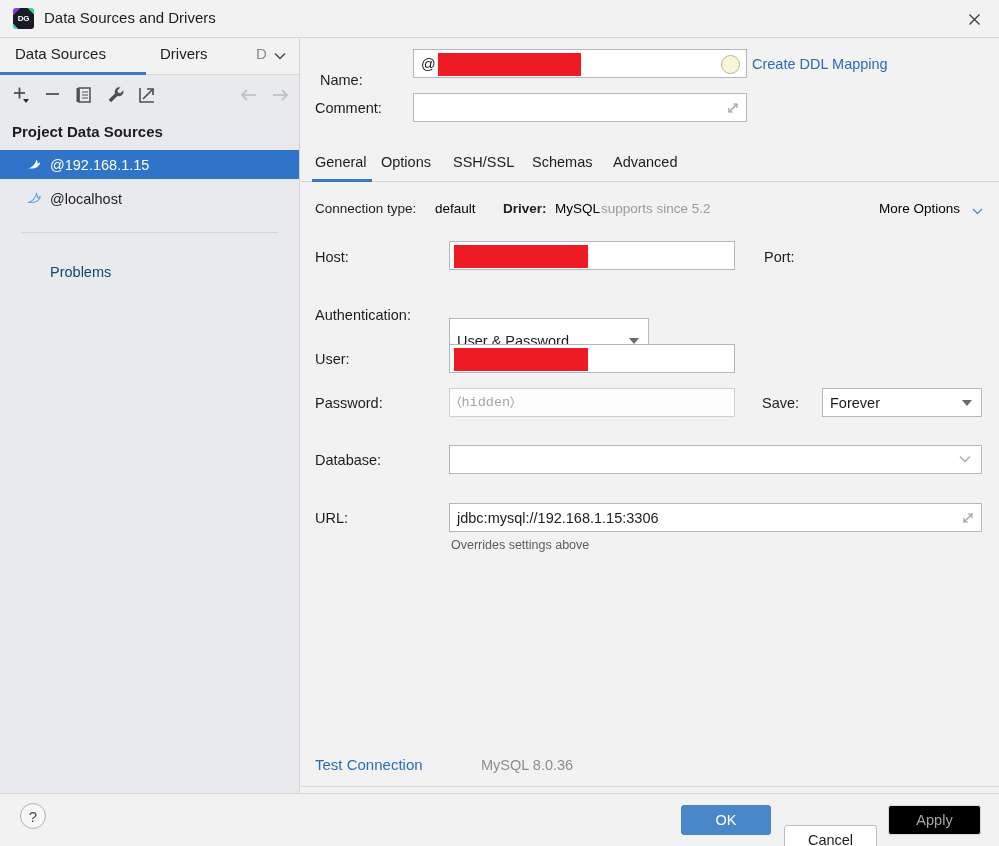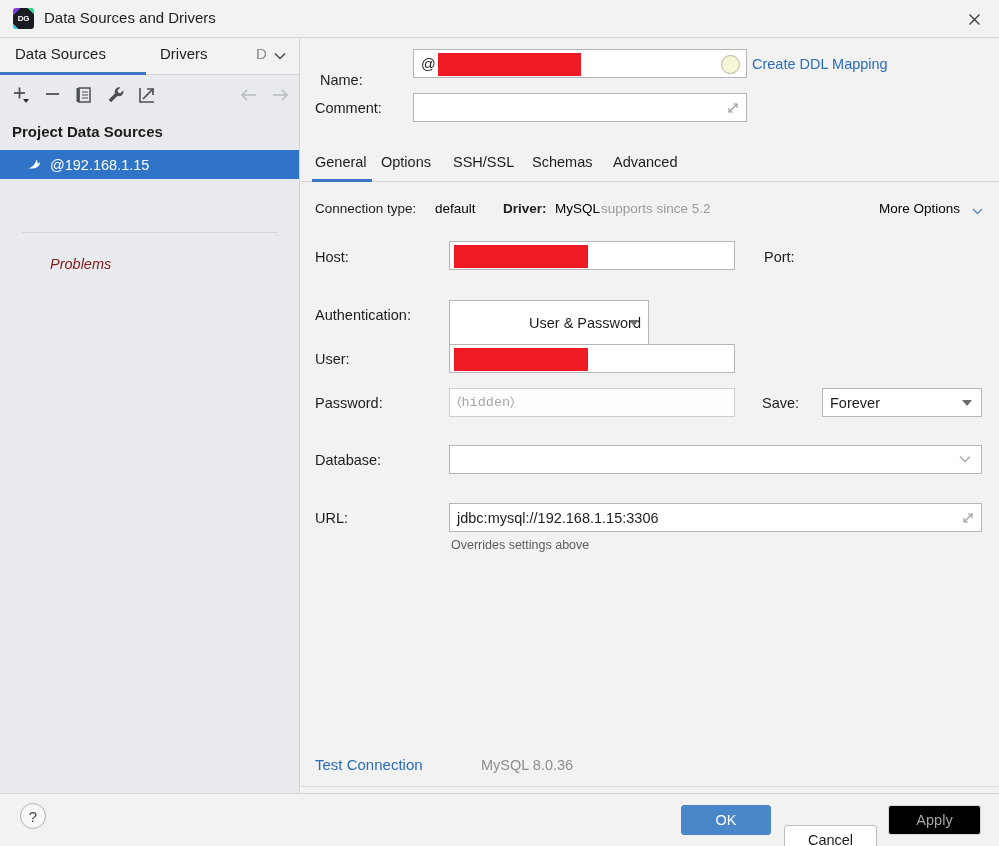--- a/index.html
+++ b/index.html
@@ -156,25 +156,24 @@
   .ds-row.selected .ds-label { color: #ffffff; }
 
   .sb-sep {
     position: absolute;
     left: 22px; top: 194px;
     width: 256px; height: 1px;
     background: #d3d6db;
   }
   .problems {
     position: absolute;
-    left: 50px; top: 218px;
-    font-size: 14.5px;
-    color: #7f1d1d;
-    cursor: pointer;
-    font-style: italic;
+    left: 50px; top: 226px;
+    font-size: 14.5px;
+    color: #0c4a6e;
+    cursor: pointer;
   }
 
   
   .content {
     position: absolute;
     left: 301px; top: 38px;
     width: 698px; height: 755px;
     background: #f2f2f2;
   }
 
@@ -454,20 +453,28 @@
 
     <div class="ds-row selected" style="top:112px;">
       <span class="ds-icon">
         <svg width="17" height="17" viewBox="0 0 17 17" aria-hidden="true">
           <path d="M2 12.5c2.2-.4 4.6-1.9 6.2-3.9 1.2-1.5 2-3.3 2.2-5 .9 1.1 1.3 2.6 1.2 4.1 1.1-.2 2-.8 2.6-1.7-.2 2.3-1.6 4.4-3.7 5.5-2 1-4.4 1.1-6.5.9z" fill="#ffffff"></path>
         </svg>
       </span>
       <span class="ds-label">@192.168.1.15</span>
     </div>
 
+    <div class="ds-row" style="top:146px;">
+      <span class="ds-icon">
+        <svg width="17" height="17" viewBox="0 0 17 17" aria-hidden="true">
+          <path d="M2 12.5c2.2-.4 4.6-1.9 6.2-3.9 1.2-1.5 2-3.3 2.2-5 .9 1.1 1.3 2.6 1.2 4.1 1.1-.2 2-.8 2.6-1.7-.2 2.3-1.6 4.4-3.7 5.5-2 1-4.4 1.1-6.5.9z" fill="none" stroke="#5aa9e6" stroke-width="1.1"></path>
+        </svg>
+      </span>
+      <span class="ds-label">@localhost</span>
+    </div>
 
     <div class="sb-sep"></div>
     <div class="problems">Problems</div>
   </div>
 
   <div class="content">
 
     <div class="lbl" style="left:19px; top:18px;margin-top:16px;">Name:</div>
     <div class="fld" style="left:112px; top:11px; width:334px; height:29px;">
       <span>@</span>
@@ -510,21 +517,21 @@
     </div>
 
     <div class="lbl" style="left:14px; top:211px;">Host:</div>
     <div class="fld" style="left:148px; top:203px; width:286px; height:29px;">
       <span></span>
       <span class="redact" style="left:4px; top:3px; width:134px; height:23px;"></span>
     </div>
     <div class="lbl" style="left:463px; top:211px;">Port:</div>
 
     <div class="lbl" style="left:14px; top:269px;">Authentication:</div>
-    <div class="combo" style="left:148px; top:262px; width:200px; height:45px;justify-content:flex-end;">
+    <div class="combo" style="left:148px; top:280px; width:200px; height:45px;">
       <span>User &amp; Password</span>
       <span class="arrow"></span>
     </div>
 
     <div class="lbl" style="left:14px; top:313px;">User:</div>
     <div class="fld" style="left:148px; top:306px; width:286px; height:29px;">
       <span></span>
       <span class="redact" style="left:4px; top:3px; width:134px; height:23px;"></span>
     </div>
 

